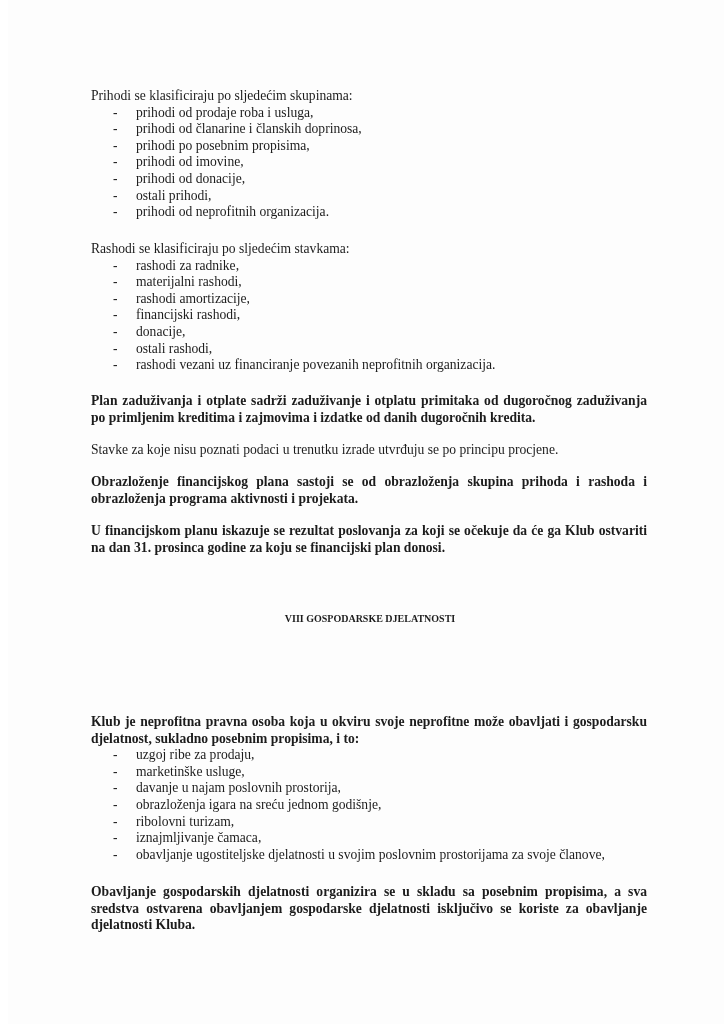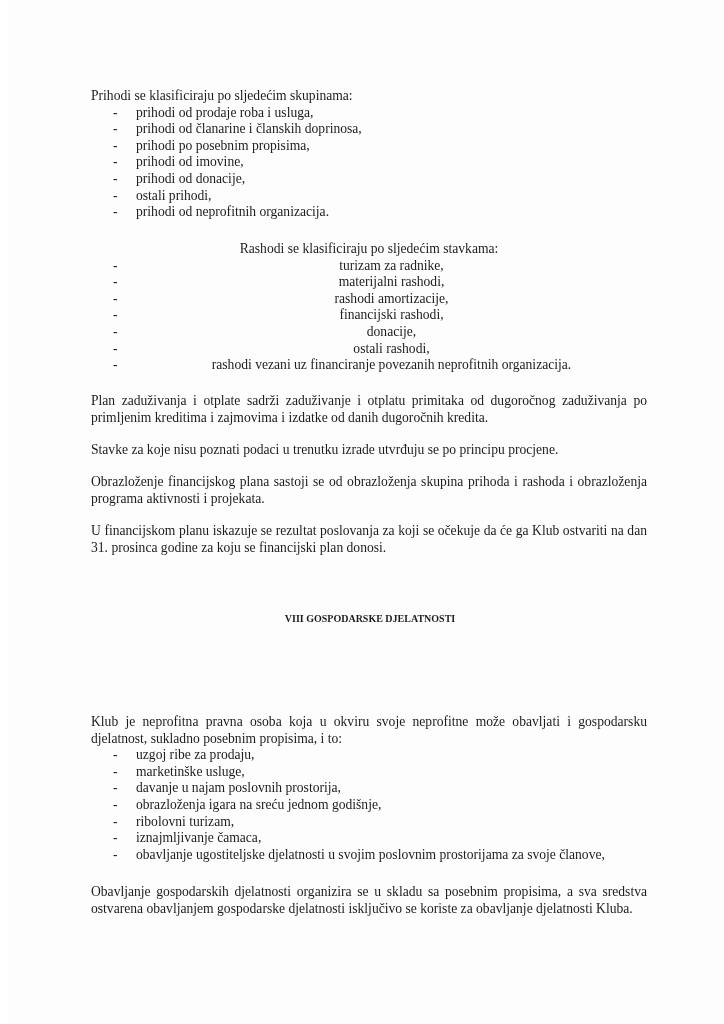--- a/index.html
+++ b/index.html
@@ -8,21 +8,21 @@
     position: absolute; left: 8px; top: 0; width: 724px; height: 1024px;
     background: #fdfdfd;
     font-family: "Liberation Serif", "DejaVu Serif", serif;
     color: #1c1c1c;
     font-size: 13.6px;
     line-height: 16.6px;
     padding-left: 16px;
   }
   .block { position: absolute; left: 83px; width: 556px; }
   .para { margin: 0; }
-  .justify { text-align: justify; text-align-last: left; }
+  .justify { text-align: justify; text-align-last: left; font-weight: bold; }
   ul.dash { list-style: none; margin: 0; padding: 0; }
   ul.dash li { position: relative; padding-left: 45px; }
   ul.dash li .dash-mark { position: absolute; left: 22px; top: 0; }
   .heading { position: absolute; left: 0; width: 724px; text-align: center; font-weight: bold; font-size: 10px; }
 </style>
 </head>
 <body>
 
 <div class="page">
 
@@ -32,24 +32,24 @@
       <li><span class="dash-mark">-</span><span>prihodi od prodaje roba i usluga,</span></li>
       <li><span class="dash-mark">-</span><span>prihodi od članarine i članskih doprinosa,</span></li>
       <li><span class="dash-mark">-</span><span>prihodi po posebnim propisima,</span></li>
       <li><span class="dash-mark">-</span><span>prihodi od imovine,</span></li>
       <li><span class="dash-mark">-</span><span>prihodi od donacije,</span></li>
       <li><span class="dash-mark">-</span><span>ostali prihodi,</span></li>
       <li><span class="dash-mark">-</span><span>prihodi od neprofitnih organizacija.</span></li>
     </ul>
   </div>
 
-  <div class="block" style="top:241px;text-align:center;">
+  <div class="block" style="top:241px;">
     <p class="para">Rashodi se klasificiraju po sljedećim stavkama:</p>
     <ul class="dash">
-      <li><span class="dash-mark">-</span><span>turizam za radnike,</span></li>
+      <li><span class="dash-mark">-</span><span>rashodi za radnike,</span></li>
       <li><span class="dash-mark">-</span><span>materijalni rashodi,</span></li>
       <li><span class="dash-mark">-</span><span>rashodi amortizacije,</span></li>
       <li><span class="dash-mark">-</span><span>financijski rashodi,</span></li>
       <li><span class="dash-mark">-</span><span>donacije,</span></li>
       <li><span class="dash-mark">-</span><span>ostali rashodi,</span></li>
       <li><span class="dash-mark">-</span><span>rashodi vezani uz financiranje povezanih neprofitnih organizacija.</span></li>
     </ul>
   </div>
 
   <p class="block para justify" style="top:393px;">Plan zaduživanja i otplate sadrži zaduživanje i otplatu primitaka od dugoročnog zaduživanja po primljenim kreditima i zajmovima i izdatke od danih dugoročnih kredita.</p>

